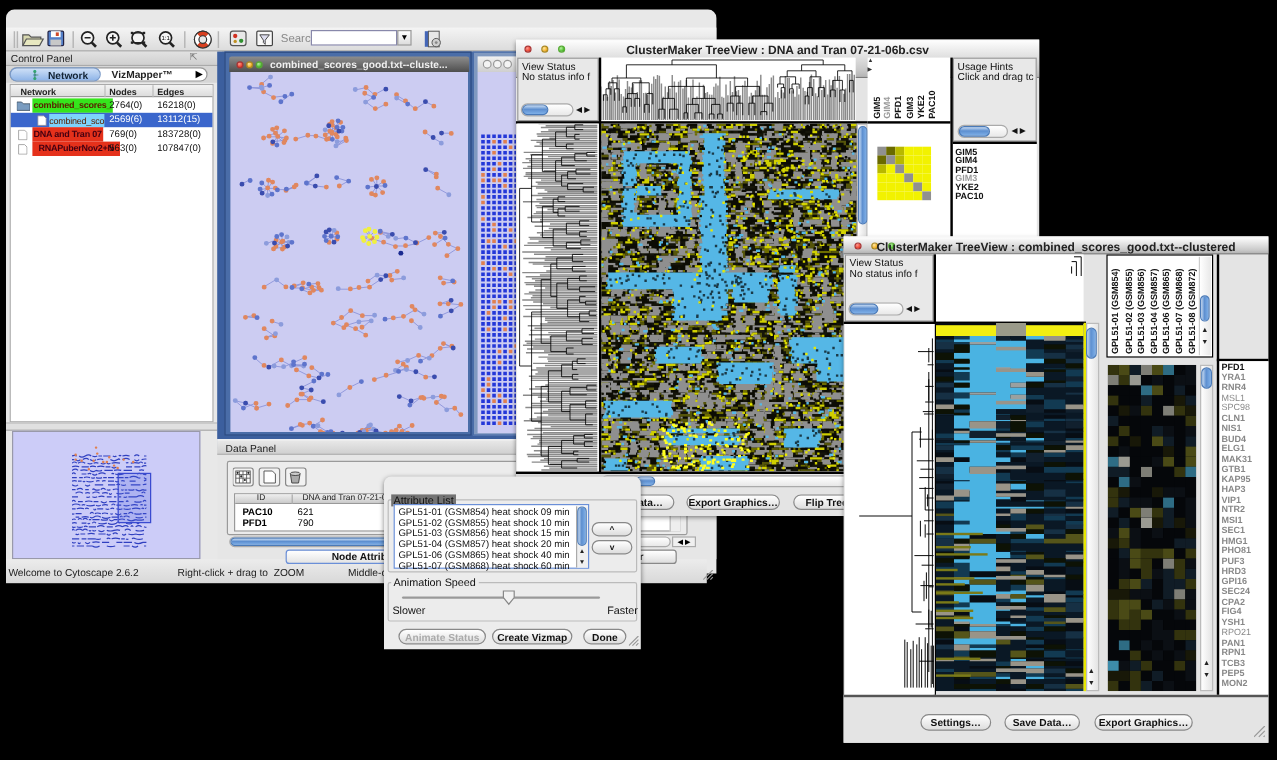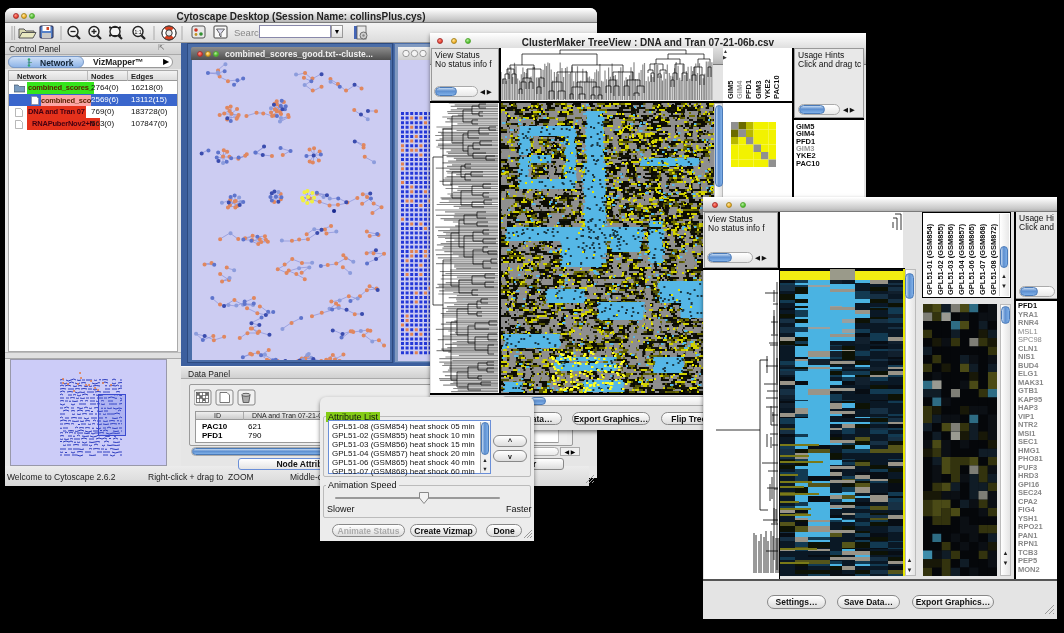--- a/index.html
+++ b/index.html
@@ -21,26 +21,20 @@
   text-align:center;font-weight:bold;color:#111}
 .blk{position:absolute;background:#000}
 .wht{position:absolute;background:#fff}
 .lbl{position:absolute;white-space:nowrap}
 .vtext{position:absolute;writing-mode:vertical-rl;transform:rotate(180deg);white-space:nowrap}
 </style></head>
 <body>
 <div id="root">
 
 <div class="win" style="left:5px;top:8px;width:592px;height:470px;border-radius:7px 7px 0 0;background:#e8e8e8">
-  <div class="tbar" style="height:15px;border-radius:7px 7px 0 0;background:linear-gradient(#fdfdfd,#c9c9c9 80%,#b4b4b4)">
-    <div class="tl r" style="left:8px;top:4px"></div>
-        <div class="tl y" style="left:16px;top:4px"></div>
-        <div class="tl g" style="left:24px;top:4px"></div>
-    <div class="ttext" style="top:2px;font-size:10px">Cytoscape Desktop (Session Name: collinsPlus.cys)</div>
-  </div>
   <div class="abs" style="left:0;top:15px;width:592px;height:20px;background:linear-gradient(#f4f4f4,#dcdcdc);border-bottom:1px solid #999">
     <svg class="abs" style="left:4px;top:0" width="420" height="20" viewBox="0 0 420 20">
           <path d="M3 3V17M5.5 3V17M52 3V17M145 3V17M173 3V17" stroke="#b5b5b5" stroke-width="1.2"></path>
           <g transform="translate(9,3)">
             <path d="M1 12L1 3 6 3 8 5 16 5 16 7" fill="#d8d8b0" stroke="#555" stroke-width="1"></path>
             <path d="M1 12L4 6.5 18 6.5 15 12Z" fill="#e8e8c0" stroke="#555" stroke-width="1"></path>
           </g>
           <g transform="translate(31,3)">
             <rect x="0" y="0" width="13" height="12" rx="1" fill="#5580c8" stroke="#224"></rect>
             <rect x="2.5" y="0" width="8" height="5" fill="#fff"></rect>
@@ -131,21 +125,21 @@
             <path d="M0 8V1h4l1.5 1.5H11V8Z" fill="#7a9cc0" stroke="#456" stroke-width="0.7"></path>
           </svg>
       <span style="position:absolute;left:18px;top:0px;background:#35e51c;color:#5a2000;font-weight:bold;line-height:12px;font-size:7.5px;letter-spacing:-0.2px;padding:0 1px">combined_scores_</span>
       <span style="position:absolute;left:82px;line-height:12px">2764(0)</span>
           <span style="position:absolute;left:122px;line-height:12px">16218(0)</span>
     </div>
     <div class="abs" style="left:0;top:23px;width:100%;height:12px;background:#3a66cc;font-size:8px;color:#fff">
       <svg class="abs" style="left:22px;top:1.5px" width="8" height="9">
             <path d="M0.5 0.5h5l2 2V8.5H0.5Z" fill="#fff" stroke="#889" stroke-width="0.7"></path>
           </svg>
-      <span style="position:absolute;left:32px;top:0.5px;background:#fca5a5;color:#5a2000;font-weight:bold;line-height:11px;font-size:7.5px;letter-spacing:-0.2px">combined_sco</span>
+      <span style="position:absolute;left:32px;top:0.5px;background:#7dd3fc;color:#5a2000;font-weight:normal;line-height:11px;font-size:7.5px;letter-spacing:-0.2px">combined_sco</span>
       <span style="position:absolute;left:82px;line-height:12px">2569(6)</span>
           <span style="position:absolute;left:122px;line-height:12px">13112(15)</span>
     </div>
     <div class="abs" style="left:0;top:35px;width:100%;height:12px;font-size:8px;color:#111">
       <svg class="abs" style="left:6px;top:2px" width="8" height="9">
             <path d="M0.5 0.5h5l2 2V8.5H0.5Z" fill="#fff" stroke="#999" stroke-width="0.7"></path>
           </svg>
       <span style="position:absolute;left:18px;top:0;background:#e5311b;color:#401;font-weight:bold;line-height:12px;font-size:7.5px;letter-spacing:-0.2px;padding:0 1px">DNA and Tran 07</span>
       <span style="position:absolute;left:82px;line-height:12px">769(0)</span>
           <span style="position:absolute;left:122px;line-height:12px">183728(0)</span>
@@ -393,20 +387,21 @@
   <div class="btn" style="left:64px;top:379px;width:68px;height:13px;font-size:8.5px;line-height:12px">Save Data…</div>
   <div class="btn" style="left:142px;top:379px;width:78px;height:13px;font-size:8.5px;line-height:12px">Export Graphics…</div>
   <div class="btn" style="left:231px;top:379px;width:84px;height:13px;font-size:8.5px;line-height:12px">Flip Tree Nodes</div>
 </div>
 
 <div class="win" style="left:703px;top:197px;width:354px;height:422px;background:#e4e4e4">
   <div class="tbar" style="height:15px;background:linear-gradient(#fdfdfd,#c9c9c9 80%,#b4b4b4)">
     <div class="tl r" style="left:9px;top:4px"></div>
         <div class="tl y" style="left:23px;top:4px"></div>
         <div class="tl g" style="left:37px;top:4px"></div>
+    <div class="ttext" style="top:2.5px;font-size:10px">ClusterMaker TreeView : combined_scores_good.txt--clustered</div>
   </div>
   <div class="abs" style="left:1px;top:15px;width:74px;height:56px;background:#e8e8e8;border:1px solid #999">
     <div class="lbl" style="left:3px;top:1px;font-size:8.5px;color:#111">View Status</div>
     <div class="lbl" style="left:3px;top:10px;font-size:8.5px;color:#111">No status info f</div>
     <div class="sbtrack" style="left:2px;top:39px;width:46px;height:11px"></div>
     <div class="sbthumb" style="left:3px;top:40px;width:24px;height:9px"></div>
     <div class="abs" style="left:50px;top:40px;width:18px;height:10px;font-size:6.5px;line-height:10px;color:#111">◀ ▶</div>
   </div>
   <div class="blk" style="left:75px;top:15px;width:2px;height:404px"></div>
 
@@ -494,26 +489,20 @@
           <path d="M64.8 4.2h9.2M37 12.8h9.2M55.5 12.8h9.2M64.8 12.8h9.2M18.5 38.2h9.2M46.2 55.2h9.2M64.8 55.2h9.2M9.2 72.2h9.2M37 80.8h9.2M18.5 97.8h9.2M46.2 106.2h9.2M55.5 106.2h9.2M18.5 114.8h9.2M27.8 114.8h9.2M64.8 114.8h9.2M64.8 123.2h9.2M27.8 131.8h9.2M64.8 131.8h9.2M0 140.2h9.2M18.5 140.2h9.2M37 140.2h9.2M18.5 148.8h9.2M9.2 165.8h9.2M64.8 165.8h9.2M9.2 174.2h9.2M37 174.2h9.2M18.5 191.2h9.2M27.8 191.2h9.2M64.8 191.2h9.2M46.2 199.8h9.2M64.8 199.8h9.2M55.5 208.2h9.2M37 216.8h9.2M37 225.2h9.2M46.2 225.2h9.2M27.8 233.8h9.2M46.2 233.8h9.2M37 242.2h9.2M55.5 242.2h9.2M9.2 250.8h9.2M64.8 250.8h9.2M64.8 259.2h9.2M46.2 267.8h9.2" stroke="#0b0f14" stroke-width="8.5"></path>
           <path d="M55.5 29.8h9.2M9.2 38.2h9.2M64.8 38.2h9.2M18.5 63.8h9.2M46.2 72.2h9.2M9.2 106.2h9.2M37 106.2h9.2M37 131.8h9.2M55.5 131.8h9.2M64.8 140.2h9.2M0 148.8h9.2M0 191.2h9.2M9.2 191.2h9.2M64.8 242.2h9.2M0 259.2h9.2M9.2 259.2h9.2" stroke="#181808" stroke-width="8.5"></path>
           <path d="M18.5 12.8h9.2M9.2 80.8h9.2M27.8 131.8h9.2" stroke="#9a9a92" stroke-width="8.5"></path>
           <path d="M0 250.8h9.2" stroke="#3d8caa" stroke-width="8.5"></path>
         </svg>
       </div>
   <div class="abs" style="left:297px;top:107px;width:11px;height:272px;background:linear-gradient(90deg,#fff,#e4e4e4);border:1px solid #bbb"></div>
   <div class="vthumb" style="left:298px;top:109px;width:9px;height:18px"></div>
   <div class="abs" style="left:298px;top:351px;width:9px;height:20px;font-size:6px;color:#222;text-align:center;line-height:10px">▲<br>▼</div>
 
-  <div class="abs" style="left:311px;top:15px;width:43px;height:87px;background:#e8e8e8;border-left:2px solid #000;border-bottom:1px solid #999">
-    <div class="lbl" style="left:3px;top:1px;font-size:8.5px;color:#111">Usage Hi</div>
-    <div class="lbl" style="left:3px;top:10px;font-size:8.5px;color:#111">Click and</div>
-    <div class="sbtrack" style="left:3px;top:74px;width:36px;height:11px"></div>
-    <div class="sbthumb" style="left:4px;top:75px;width:18px;height:9px"></div>
-  </div>
   <div class="blk" style="left:311px;top:102px;width:43px;height:2px"></div>
   <div class="wht" style="left:313px;top:104px;width:41px;height:278px">
         <div class="lbl" style="left:2px;top:0.0px;font-size:7.5px;font-weight:bold;color:#111">PFD1</div>
         <div class="lbl" style="left:2px;top:8.5px;font-size:7.5px;font-weight:bold;color:#888">YRA1</div>
         <div class="lbl" style="left:2px;top:17.0px;font-size:7.5px;font-weight:bold;color:#888">RNR4</div>
         <div class="lbl" style="left:2px;top:25.5px;font-size:7.5px;font-weight:normal;color:#888">MSL1</div>
         <div class="lbl" style="left:2px;top:34.0px;font-size:7.5px;font-weight:normal;color:#888">SPC98</div>
         <div class="lbl" style="left:2px;top:42.5px;font-size:7.5px;font-weight:bold;color:#888">CLN1</div>
         <div class="lbl" style="left:2px;top:51.0px;font-size:7.5px;font-weight:bold;color:#888">NIS1</div>
         <div class="lbl" style="left:2px;top:59.5px;font-size:7.5px;font-weight:bold;color:#888">BUD4</div>
@@ -528,43 +517,43 @@
         <div class="lbl" style="left:2px;top:136.0px;font-size:7.5px;font-weight:bold;color:#888">SEC1</div>
         <div class="lbl" style="left:2px;top:144.5px;font-size:7.5px;font-weight:bold;color:#888">HMG1</div>
         <div class="lbl" style="left:2px;top:153.0px;font-size:7.5px;font-weight:bold;color:#888">PHO81</div>
         <div class="lbl" style="left:2px;top:161.5px;font-size:7.5px;font-weight:bold;color:#888">PUF3</div>
         <div class="lbl" style="left:2px;top:170.0px;font-size:7.5px;font-weight:bold;color:#888">HRD3</div>
         <div class="lbl" style="left:2px;top:178.5px;font-size:7.5px;font-weight:bold;color:#888">GPI16</div>
         <div class="lbl" style="left:2px;top:187.0px;font-size:7.5px;font-weight:bold;color:#888">SEC24</div>
         <div class="lbl" style="left:2px;top:195.5px;font-size:7.5px;font-weight:bold;color:#888">CPA2</div>
         <div class="lbl" style="left:2px;top:204.0px;font-size:7.5px;font-weight:bold;color:#888">FIG4</div>
         <div class="lbl" style="left:2px;top:212.5px;font-size:7.5px;font-weight:bold;color:#888">YSH1</div>
-        <div class="lbl" style="left:2px;top:221.0px;font-size:7.5px;font-weight:bold;color:#888">RPO21</div>
+        <div class="lbl" style="left:2px;top:221.0px;font-size:7.5px;font-weight:normal;color:#888">RPO21</div>
         <div class="lbl" style="left:2px;top:229.5px;font-size:7.5px;font-weight:bold;color:#888">PAN1</div>
         <div class="lbl" style="left:2px;top:238.0px;font-size:7.5px;font-weight:bold;color:#888">RPN1</div>
         <div class="lbl" style="left:2px;top:246.5px;font-size:7.5px;font-weight:bold;color:#888">TCB3</div>
         <div class="lbl" style="left:2px;top:255.0px;font-size:7.5px;font-weight:bold;color:#888">PEP5</div>
         <div class="lbl" style="left:2px;top:263.5px;font-size:7.5px;font-weight:bold;color:#888">MON2</div>
       </div>
   <div class="blk" style="left:311px;top:15px;width:2px;height:404px"></div>
 
   <div class="abs" style="left:0;top:382px;width:354px;height:40px;background:#e4e4e4;border-top:2px solid #555"></div>
   <div class="btn" style="left:64px;top:398px;width:59px;height:14px;font-size:8.5px;line-height:13px">Settings…</div>
   <div class="btn" style="left:134px;top:398px;width:63px;height:14px;font-size:8.5px;line-height:13px">Save Data…</div>
   <div class="btn" style="left:209px;top:398px;width:82px;height:14px;font-size:8.5px;line-height:13px">Export Graphics…</div>
   <svg class="abs" style="left:342px;top:408px" width="10" height="10">
         <path d="M9 0L0 9M9 4L4 9M9 8L8 9" stroke="#999" stroke-width="1"></path>
       </svg>
 </div>
 
 <div class="win" style="left:320px;top:397px;width:214px;height:144px;background:#ececec;border-radius:6px 6px 0 0">
   <div class="abs" style="left:3px;top:19px;width:208px;height:61px;border:1px solid #bbb;border-radius:2px"></div>
-  <div class="lbl" style="left:6px;top:14.5px;font-size:9px;color:#111;background:#84cc16;padding:0 2px">Attribute List</div>
+  <div class="lbl" style="left:6px;top:14.5px;font-size:9px;color:#111;background:#737373;padding:0 2px">Attribute List</div>
   <div class="abs" style="left:8px;top:23px;width:163px;height:54px;background:#fff;border:1.5px solid #6a8fd8">
-    <div class="lbl" style="left:3px;top:1px;font-size:8px;color:#111">GPL51-08 (GSM854) heat shock 05 min</div>
+    <div class="lbl" style="left:3px;top:1px;font-size:8px;color:#111">GPL51-01 (GSM854) heat shock 09 min</div>
         <div class="lbl" style="left:3px;top:10px;font-size:8px;color:#111">GPL51-02 (GSM855) heat shock 10 min</div>
         <div class="lbl" style="left:3px;top:19px;font-size:8px;color:#111">GPL51-03 (GSM856) heat shock 15 min</div>
         <div class="lbl" style="left:3px;top:28px;font-size:8px;color:#111">GPL51-04 (GSM857) heat shock 20 min</div>
         <div class="lbl" style="left:3px;top:37px;font-size:8px;color:#111">GPL51-06 (GSM865) heat shock 40 min</div>
         <div class="lbl" style="left:3px;top:46px;font-size:8px;color:#111">GPL51-07 (GSM868) heat shock 60 min</div>
   </div>
   <div class="abs" style="left:160px;top:24.5px;width:10px;height:51px;background:#f0f0f0;border-left:1px solid #aaa"></div>
   <div class="vthumb" style="left:161px;top:25px;width:8px;height:33px"></div>
   <div class="abs" style="left:161px;top:59px;width:8px;height:18px;font-size:5.5px;color:#222;text-align:center;line-height:9px">▲<br>▼</div>
   <div class="btn" style="left:173px;top:38px;width:34px;height:12px;font-size:7px;line-height:11px;border-radius:6px">^</div>

